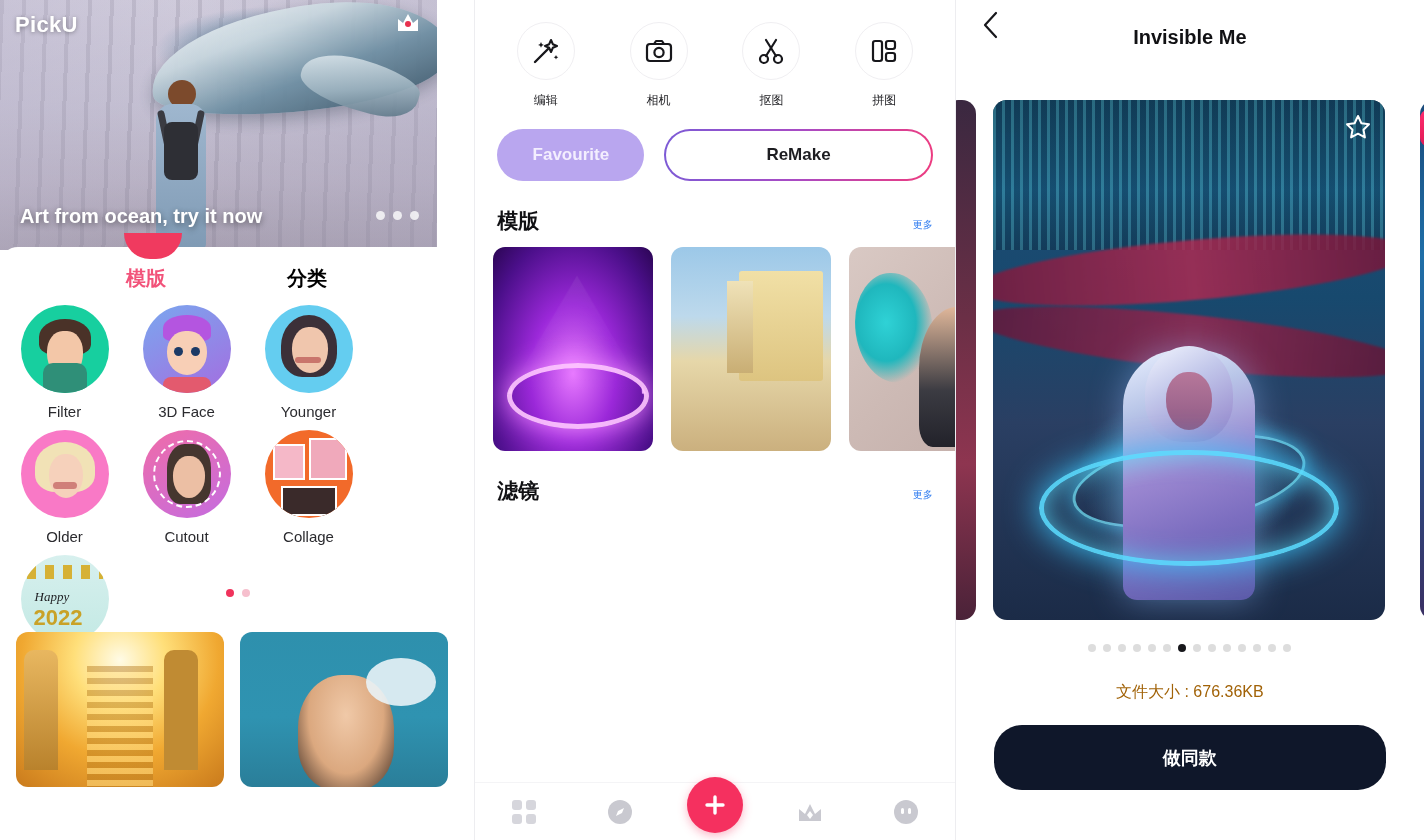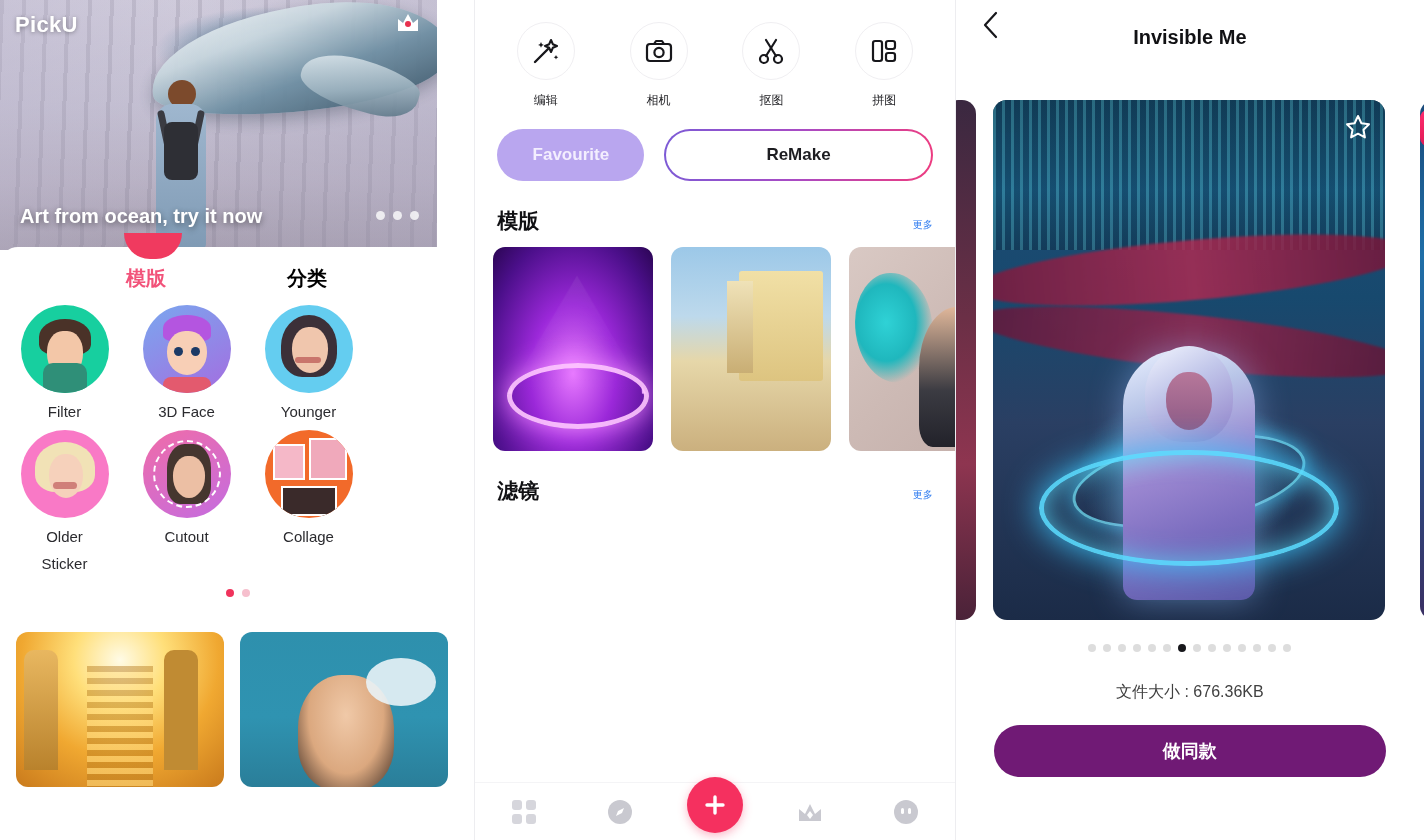--- a/index.html
+++ b/index.html
@@ -279,24 +279,24 @@
   }
   .peek-r-badge {
     position:absolute; right:-22px; top:10px; width:26px; height:36px; border-radius:8px;
     background: linear-gradient(180deg,#ff2d6f,#e01a55);
   }
 
   .dots3 { display:flex; justify-content:center; gap:7px; margin-top:24px; }
   .dots3 i { width:8px; height:8px; border-radius:50%; background:#ddd; display:block; }
   .dots3 i.on { background:#17171b; }
 
-  .filesize { text-align:center; margin-top:30px; font-size:16px; color:#404040; }
+  .filesize { text-align:center; margin-top:30px; font-size:16px; color:#a16207; }
 
   .cta {
-    margin: 22px 38px 0; height:52px; border-radius:28px; background:#701a75;
+    margin: 22px 38px 0; height:65px; border-radius:28px; background:#0f172a;
     display:flex; align-items:center; justify-content:center;
     color:#fff; font-size:18px; font-weight:bold;
   }
 
   
   .navbar {
     position:absolute; left:0; bottom:0; width:100%; height:58px;
     display:flex; align-items:center; justify-content:space-around;
     background:#fff; border-top:1px solid #f4f4f6;
   }
@@ -405,20 +405,25 @@
         <div class="cat">
           <div class="cat-circ" style="background:#f26a2a">
             <div style="position:absolute;left:8px;top:14px;width:32px;height:36px;background:#f5b8c8;border:2px solid #fff"></div>
             <div style="position:absolute;left:44px;top:8px;width:38px;height:42px;background:#f0a9bb;border:2px solid #fff"></div>
             <div style="position:absolute;left:16px;top:56px;width:56px;height:30px;background:#3a2a2a;border:2px solid #fff"></div>
           </div>
           <div class="cat-label">Collage</div>
         </div>
 
         <div class="cat">
+          <div class="cat-circ" style="background:linear-gradient(180deg,#d7f0ee,#c3e9e4)">
+            <div style="position:absolute;left:6px;top:10px;width:76px;height:14px;background:repeating-linear-gradient(90deg,#d6b135 0 9px,transparent 9px 18px)"></div>
+            <div style="position:absolute;left:14px;top:34px;font-size:13px;font-style:italic;color:#1e1e22;font-family:'Liberation Serif',serif">Happy</div>
+            <div style="position:absolute;left:13px;top:50px;font-size:22px;font-weight:bold;color:#c9a227">2022</div>
+          </div>
           <div class="cat-label">Sticker</div>
         </div>
 
       </div>
 
       <div class="cat-dots">
         <i class="cd-on"></i>
         <i class="cd-off"></i>
       </div>
 

